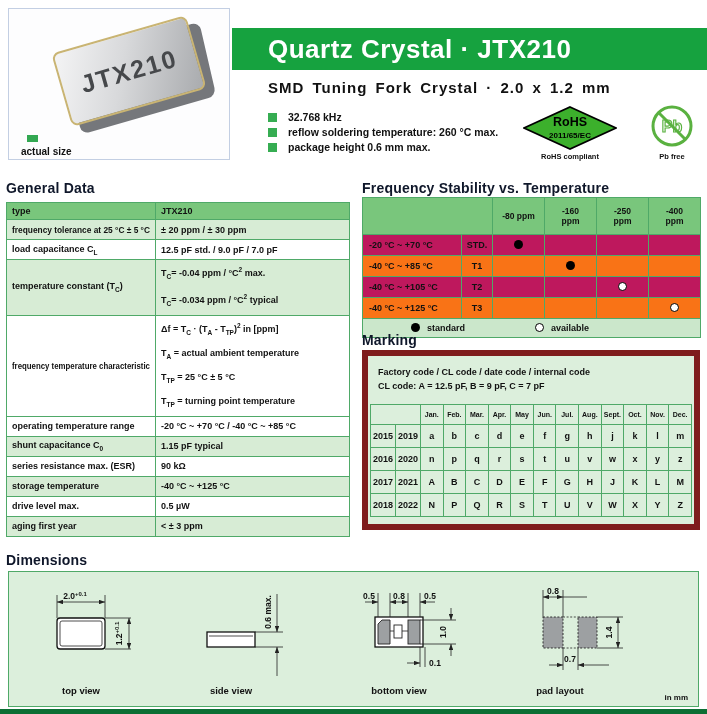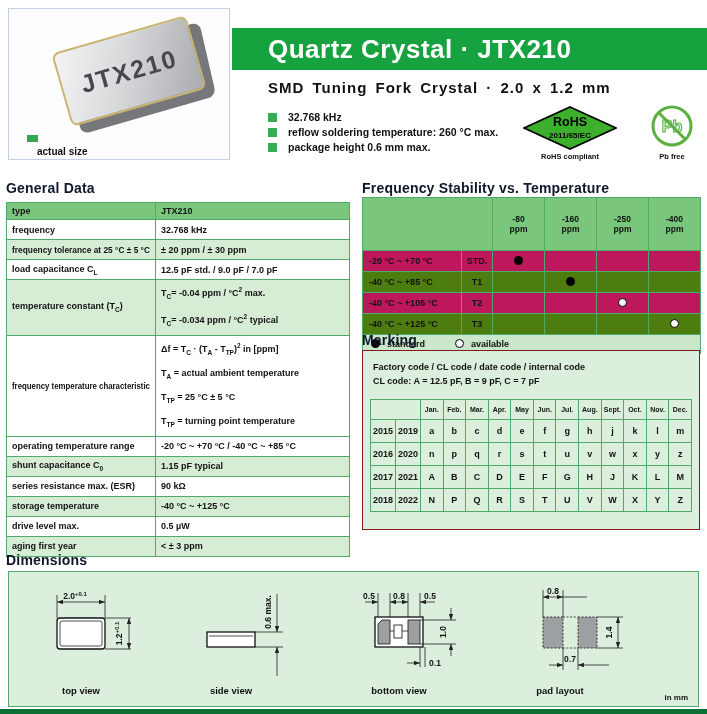--- a/index.html
+++ b/index.html
@@ -6,21 +6,21 @@
   html,body { width:707px; height:714px; }
   body { position:relative; font-family:"Liberation Sans", sans-serif; background:#fff; color:#111; overflow:hidden; }
 
   
   .photo-box { position:absolute; left:8px; top:8px; width:222px; height:152px; background:#fdfdfe; border:1px solid #c3cfe3; }
   .chip { position:absolute; left:50px; top:24px; width:140px; height:76px; transform:rotate(-16deg); }
   .chip-side { position:absolute; inset:0; transform:translate(9px,10px) skewX(-3deg); background:#75777b; border-radius:8px; }
   .chip-top { position:absolute; inset:0; background:linear-gradient(115deg,#f4f4f5,#d8d9db 45%,#a9abae); border:2px solid #c9b473; border-radius:7px; display:flex; align-items:center; justify-content:center; }
   .chip-top span { font-size:25px; font-weight:bold; color:#46484b; letter-spacing:2px; }
   .size-dot { position:absolute; left:18px; top:126px; width:11px; height:7px; background:#33a852; }
-  .size-caption { position:absolute; left:28px; top:137px; font-size:10px; font-weight:bold;text-align:right; }
+  .size-caption { position:absolute; left:12px; top:137px; font-size:10px; font-weight:bold;text-align:right; }
 
   
   .banner { position:absolute; left:232px; top:28px; width:475px; height:42px; background:#16a23f; color:#fff; display:flex; align-items:center; padding-left:36px; font-size:26px; font-weight:bold; letter-spacing:.5px; }
   .subtitle { position:absolute; left:268px; top:79px; font-size:15px; font-weight:bold; letter-spacing:1px; word-spacing:3px; }
   .bullets { position:absolute; left:268px; top:111px; }
   .bullet { display:flex; align-items:flex-start; margin-bottom:3px; }
   .bullet .sq { width:9px; height:9px; background:#36ad52; margin-right:11px; margin-top:2px; flex:none; }
   .bullet .bt { font-size:10.5px; font-weight:bold; line-height:12px; }
 
   .rohs-svg { position:absolute; left:523px; top:106px; }
@@ -35,33 +35,33 @@
   sub,sup { font-size:6.5px; font-weight:bold; }
 
   .gtable { position:absolute; left:6px; top:202px; width:343px; table-layout:fixed; font-size:9px; }
   .gtable td { padding:0 5px; font-weight:bold; height:20px; vertical-align:middle; background:#fff; }
   .gtable tr.hdr td { background:#79c67c; height:17px; }
   .gtable tr.shade td { background:#d7ecd5;text-decoration:underline; }
   .fit { display:inline-block; white-space:nowrap; transform-origin:0 50%; }
   .fit div { white-space:nowrap; line-height:20.5px; }
 
   .stable { position:absolute; left:362px; top:197px; width:338px; table-layout:fixed; font-size:9px; }
-  .stable th { background:#79c67c; height:22px; font-size:8.5px; text-align:center; padding:16px; }
+  .stable th { background:#79c67c; height:22px; font-size:8.5px; text-align:center; padding:8px; }
   .stable td { font-weight:bold; height:21px; background:#be185d; }
   .stable td.range { padding-left:6px; }
   .stable td.code, .stable td.mark { text-align:center; padding:0; }
-  .stable tr.shade td { background:#4d7c0f; }
+  .stable tr.shade td { background:#f97316; }
   .stable tr.legendRow td { background:#cbe7cb; padding-left:8px; height:19px; }
   .dot { display:inline-block; width:9px; height:9px; border-radius:50%; vertical-align:-1px; }
   .dot.filled { background:#000; }
   .dot.open { width:9px; height:9px; border:1.5px solid #000; background:#fff; }
-  .legend-item { margin-right:30px; }
+  .legend-item { margin-right:30px;margin-left:40px; }
   .legend-item .dot { margin-right:7px; }
 
-  .marking-box { position:absolute; left:362px; top:350px; width:338px; height:180px; background:#dcefdc; border:1px solid #7f1d1d; }
+  .marking-box { position:absolute; left:362px; top:350px; width:338px; height:180px; background:#dcefdc; border:6px solid #7f1d1d; }
   .marking-notes { margin:9px 0 0 10px; font-size:9px; font-weight:bold; line-height:14px; }
   .mtable { margin:11px auto 0; width:322px; table-layout:fixed; font-size:9px;border-radius:22px; }
   .mtable th { font-size:7px; font-weight:bold; height:20px; text-align:center; padding:0; }
   .mtable td { font-weight:bold; text-align:center; height:23px; padding:0; }
 
   .dim-panel { position:absolute; left:8px; top:571px; width:691px; height:136px; background:#dcefdc; border:1px solid #4fa968; }
   .dims { position:absolute; left:0; top:0; }
   .dims text { font-size:8.5px; font-weight:bold; fill:#111; font-family:"Liberation Sans", sans-serif; }
   .dims .vlabel { font-size:9.5px; }
   .dl { stroke:#222; stroke-width:.8; fill:none; }
@@ -122,24 +122,20 @@
 <div class="section-h" style="left:6px; top:180px;">General Data</div>
 <table class="gtable">
   <colgroup>
       <col style="width:149px">
       <col style="width:194px">
     </colgroup>
   <tbody>
       <tr class="hdr">
         <td><span class="fit">type</span></td>
         <td><span class="fit">JTX210</span></td>
-      </tr>
-      <tr>
-        <td><span class="fit">frequency</span></td>
-        <td><span class="fit">32.768 kHz</span></td>
       </tr>
       <tr class="shade">
         <td><span class="fit" style="transform: scaleX(0.928);">frequency tolerance at 25 °C ± 5 °C</span></td>
         <td><span class="fit">± 20 ppm / ± 30 ppm</span></td>
       </tr>
       <tr>
         <td><span class="fit">load capacitance C<sub>L</sub></span></td>
         <td><span class="fit">12.5 pF std. / 9.0 pF / 7.0 pF</span></td>
       </tr>
       <tr class="shade">

